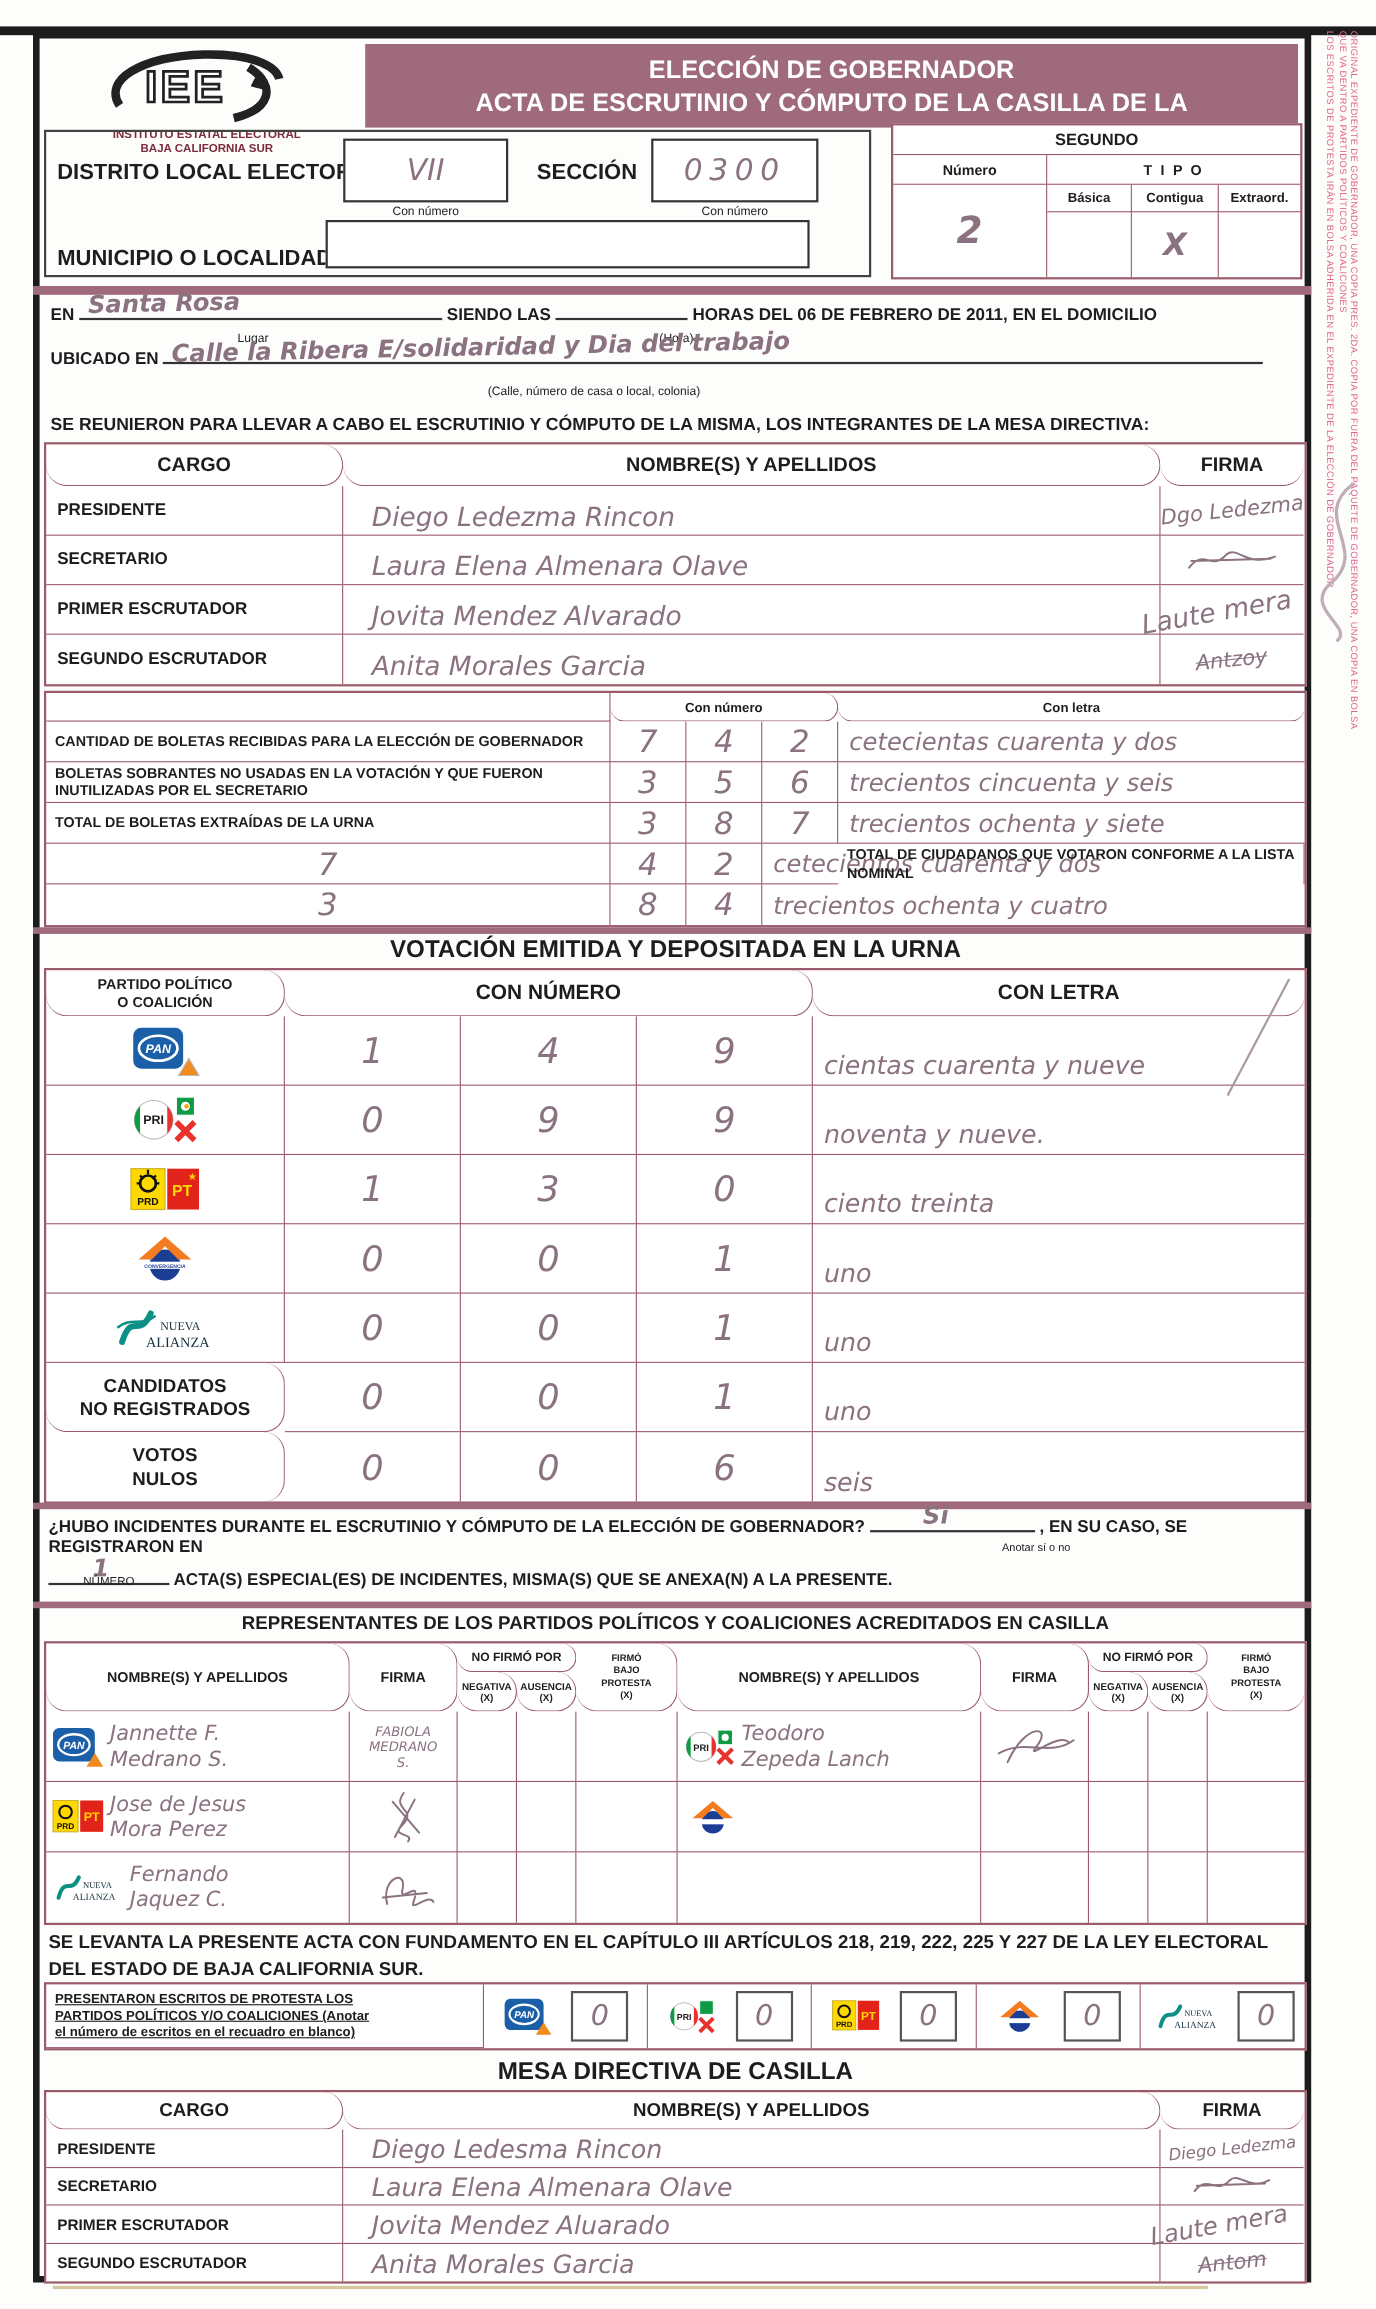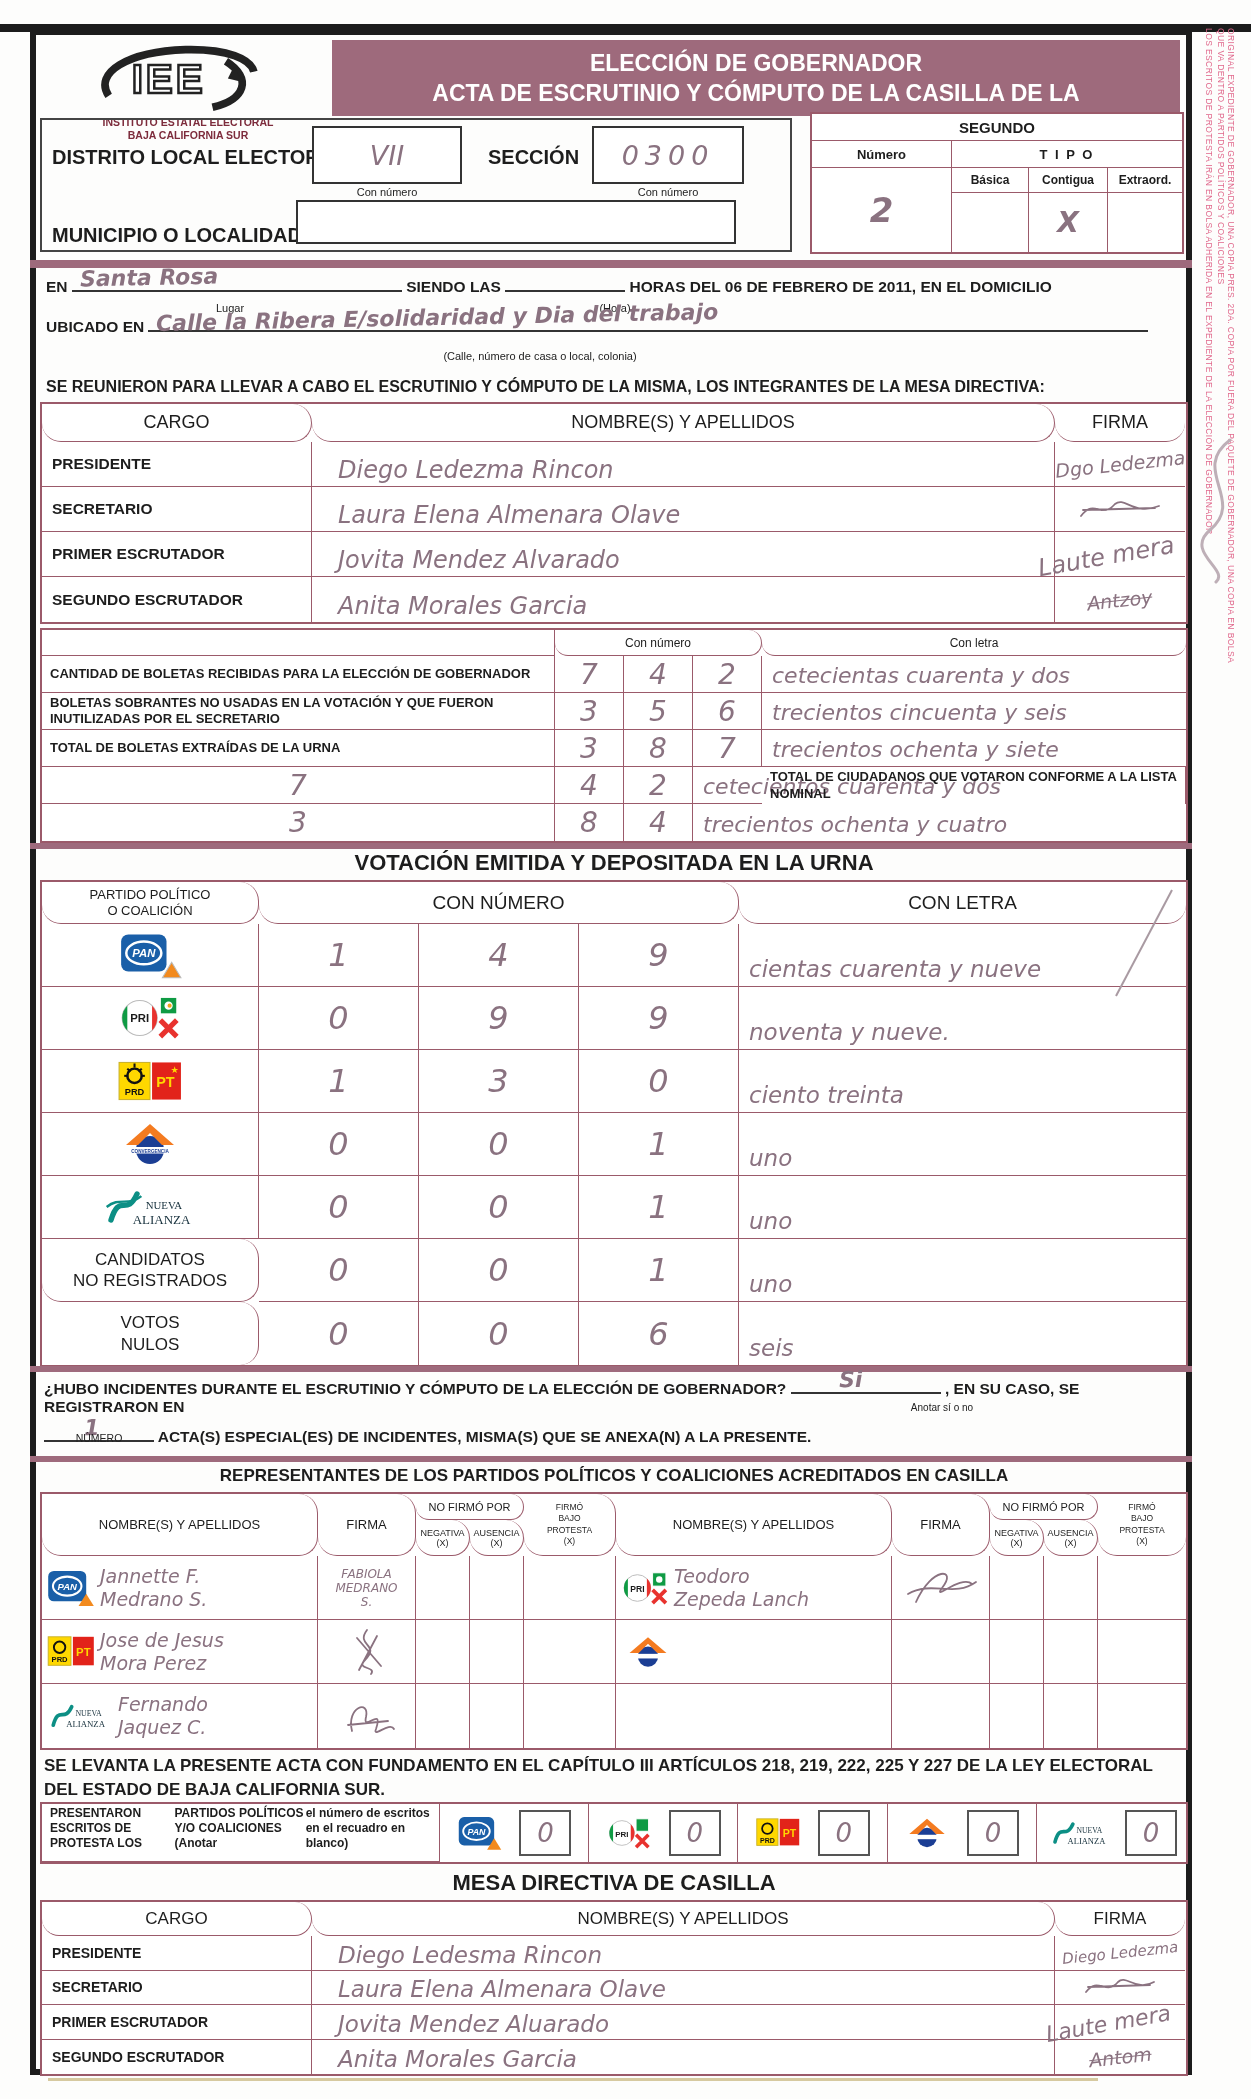--- a/index.html
+++ b/index.html
@@ -34,21 +34,21 @@
   .casilla>div{border-right:1.5px solid var(--line);border-bottom:1.5px solid var(--line);display:flex;align-items:center;justify-content:center;font-size:13px;font-weight:bold;}
   .noR{border-right:none!important;} .noB{border-bottom:none!important;}
   .bar-div{left:30px;top:260px;width:1162px;height:8px;background:var(--bar);}
   
   .blank{display:inline-block;border-bottom:2px solid #333;position:relative;vertical-align:baseline;}
   .blank .hw-line{position:absolute;left:8px;bottom:0px;}
   .small-lb{font-size:15.5px;font-weight:bold;}
   
   .mt{border:2.5px solid var(--line);display:grid;background:#fff;}
   .mt>div{border-right:1.5px solid var(--line);border-bottom:1.5px solid var(--line);position:relative;}
-  .hcell{display:flex;align-items:center;justify-content:center;font-weight:normal;border-radius:19px;}
+  .hcell{display:flex;align-items:center;justify-content:center;font-weight:bold;border-radius:19px;}
   .cargo{display:flex;align-items:center;padding-left:10px;font-weight:bold;font-size:15.5px;}
   .namecell{display:flex;align-items:flex-end;padding:0 4px 2px 26px;overflow:visible;}
   .sigcell{display:flex;align-items:center;justify-content:center;overflow:visible;}
   .digit{display:flex;align-items:center;justify-content:center;}
   .letra{display:flex;align-items:flex-end;padding:0 4px 4px 10px;overflow:visible;}
   .blabel{display:flex;align-items:center;padding:2px 8px;font-size:13px;font-weight:bold;line-height:1.25;}
   .party{display:flex;align-items:center;justify-content:center;padding:2px;}
   .scrib{stroke:var(--hw);fill:none;stroke-width:1.8px;stroke-linecap:round;}
   
   .margin-note{left:1204px;top:28px;height:640px;display:flex;flex-direction:row;gap:2px;color:var(--pink);font-size:8.5px;letter-spacing:.4px;}
@@ -561,21 +561,21 @@
     <div class="noB"></div>
     <div class="noB"></div>
     <div class="noB"></div>
     <div class="noB"></div>
     <div class="noR noB"></div>
   </div>
 
   <div class="abs bold" style="left:44px;top:1754px;width:1140px;font-size:17px;line-height:1.4;">SE LEVANTA LA PRESENTE ACTA CON FUNDAMENTO EN  EL CAPÍTULO III ARTÍCULOS 218, 219, 222, 225 Y 227 DE LA LEY ELECTORAL DEL ESTADO DE BAJA CALIFORNIA SUR.</div>
 
   <div class="abs mt" style="left:40px;top:1802px;width:1148px;height:62px;grid-template-columns:398px repeat(5,1fr);">
-    <div style="display:flex;flex-direction:row;justify-content:space-between;padding:2px 8px;font-size:12px;font-weight:bold;line-height:1.25;">
+    <div style="display:flex;flex-direction:column;justify-content:center;padding:2px 8px;font-size:12px;font-weight:bold;line-height:1.25;text-decoration:underline;">
       <span>PRESENTARON ESCRITOS DE PROTESTA LOS</span>
         <span>PARTIDOS POLÍTICOS Y/O COALICIONES (Anotar</span>
         <span>el número de escritos en el recuadro en blanco)</span>
     </div>
     <div class="noB" style="display:flex;align-items:center;justify-content:space-evenly;">
       <svg viewBox="0 0 52 40" width="46" height="36">
           <rect x="2" y="2" width="40" height="32" rx="6" fill="#1a5fa8"></rect>
           <ellipse cx="22" cy="18" rx="15" ry="10" fill="none" stroke="#fff" stroke-width="2.2"></ellipse>
           <text x="22" y="22" font-size="10" font-weight="bold" font-style="italic" fill="#fff" text-anchor="middle" font-family="Liberation Sans,sans-serif">PAN</text>
           <polygon points="34,39 50,39 42,26" fill="#f28a1e"></polygon>

